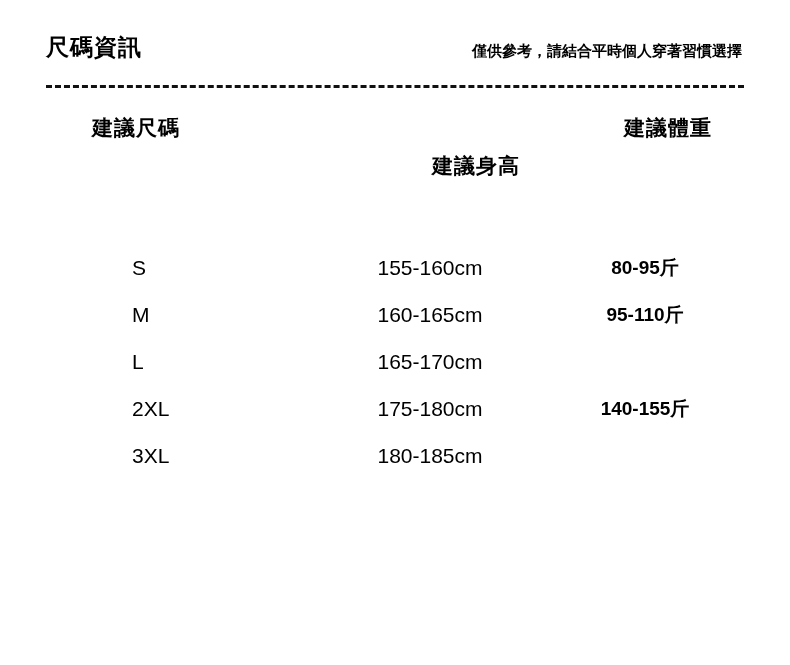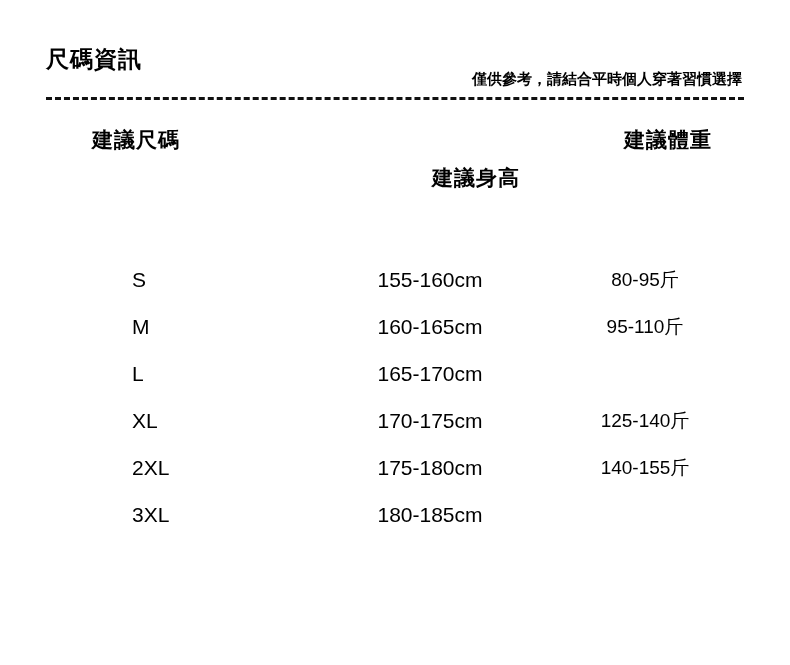--- a/index.html
+++ b/index.html
@@ -12,42 +12,42 @@
     background: #ffffff;
     font-family: "Liberation Sans", sans-serif;
     color: #000000;
     overflow: hidden;
   }
   .page {
     position: relative;
     width: 790px;
     height: 665px;
     box-sizing: border-box;
-    padding: 12px 46px;
+    padding: 0 46px;
   }
   .header-row {
     display: flex;
     align-items: baseline;
     padding-top: 32px;
   }
   .header-title {
     font-size: 23px;
     font-weight: bold;
     letter-spacing: 1px;
     white-space: nowrap;
   }
   .header-note {
     flex: 1;
     text-align: right;
     font-size: 15px;
     font-weight: bold;
     white-space: nowrap;
     padding-right: 2px;
     position: relative;
-    top: 17px;
+    top: 1px;
   }
   .divider {
     margin-top: 22px;
     height: 0;
     border-top: 3px dashed #111111;
     width: 100%;
   }
   .col-head-row {
     display: flex;
     margin-top: 26px;
@@ -79,21 +79,21 @@
     box-sizing: border-box;
   }
   .cell-height {
     width: 232px;
     text-align: center;
     font-weight: normal;
   }
   .cell-weight {
     flex: 1;
     text-align: center;
-    font-weight: normal;
+    font-weight: bold;
     font-size: 19px;
   }
 </style>
 </head>
 <body>
 
 <div class="page">
 
   <div class="header-row">
     <div class="header-title">尺碼資訊</div>
@@ -120,25 +120,20 @@
       <div class="cell cell-size">M</div>
       <div class="cell cell-height">160-165cm</div>
       <div class="cell cell-weight">95-110斤</div>
     </div>
 
     <div class="row">
       <div class="cell cell-size">L</div>
       <div class="cell cell-height">165-170cm</div>
     </div>
 
-    <div class="row">
-      <div class="cell cell-size">XL</div>
-      <div class="cell cell-height">170-175cm</div>
-      <div class="cell cell-weight">125-140斤</div>
-    </div>
 
     <div class="row">
       <div class="cell cell-size">2XL</div>
       <div class="cell cell-height">175-180cm</div>
       <div class="cell cell-weight">140-155斤</div>
     </div>
 
     <div class="row">
       <div class="cell cell-size">3XL</div>
       <div class="cell cell-height">180-185cm</div>

